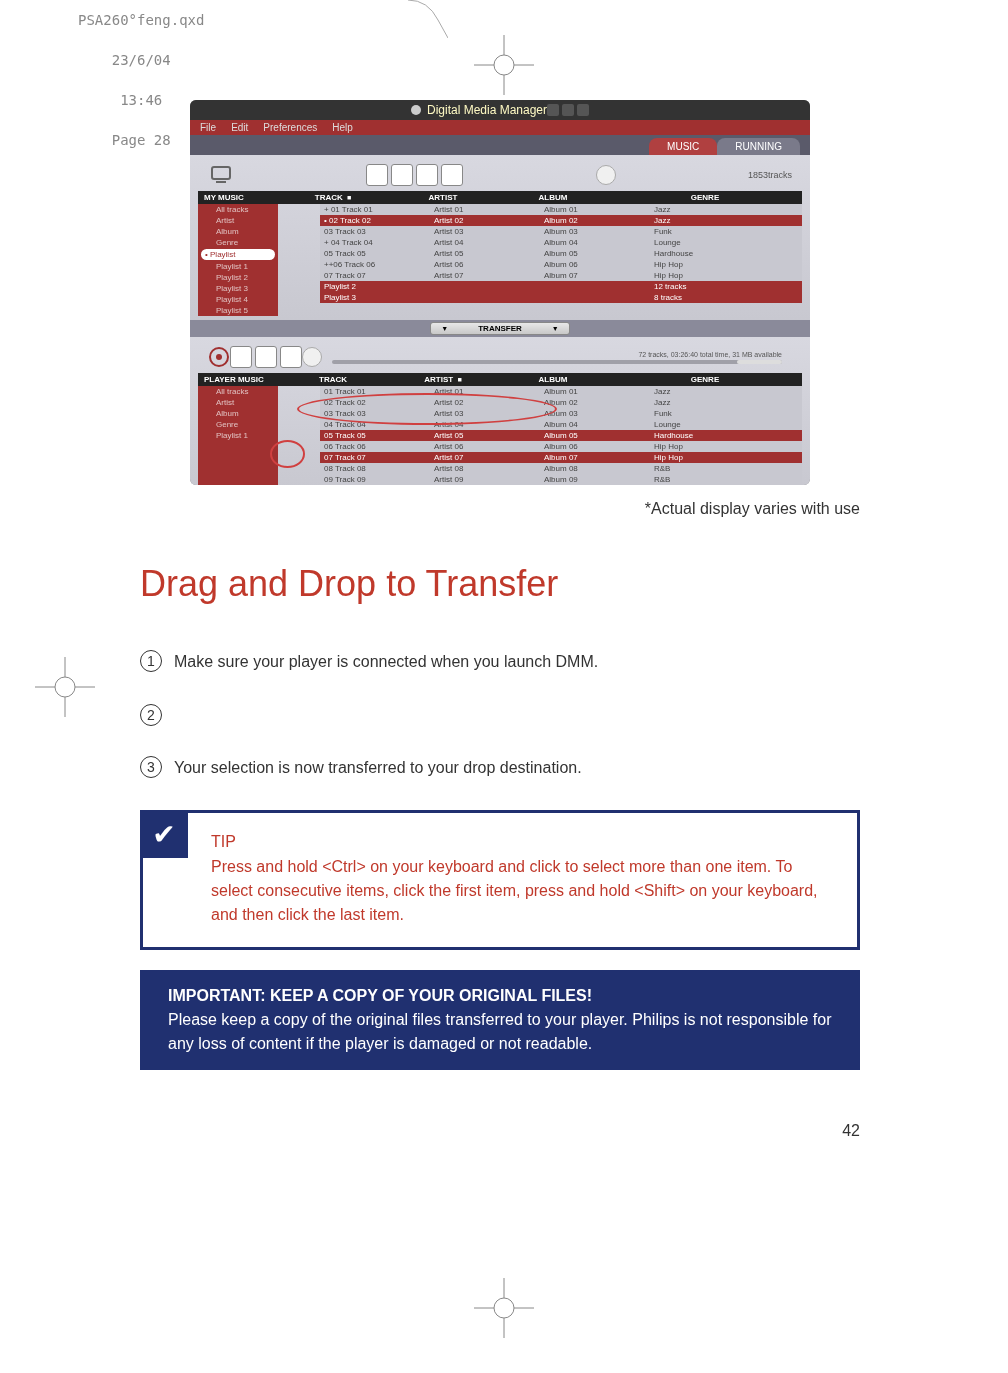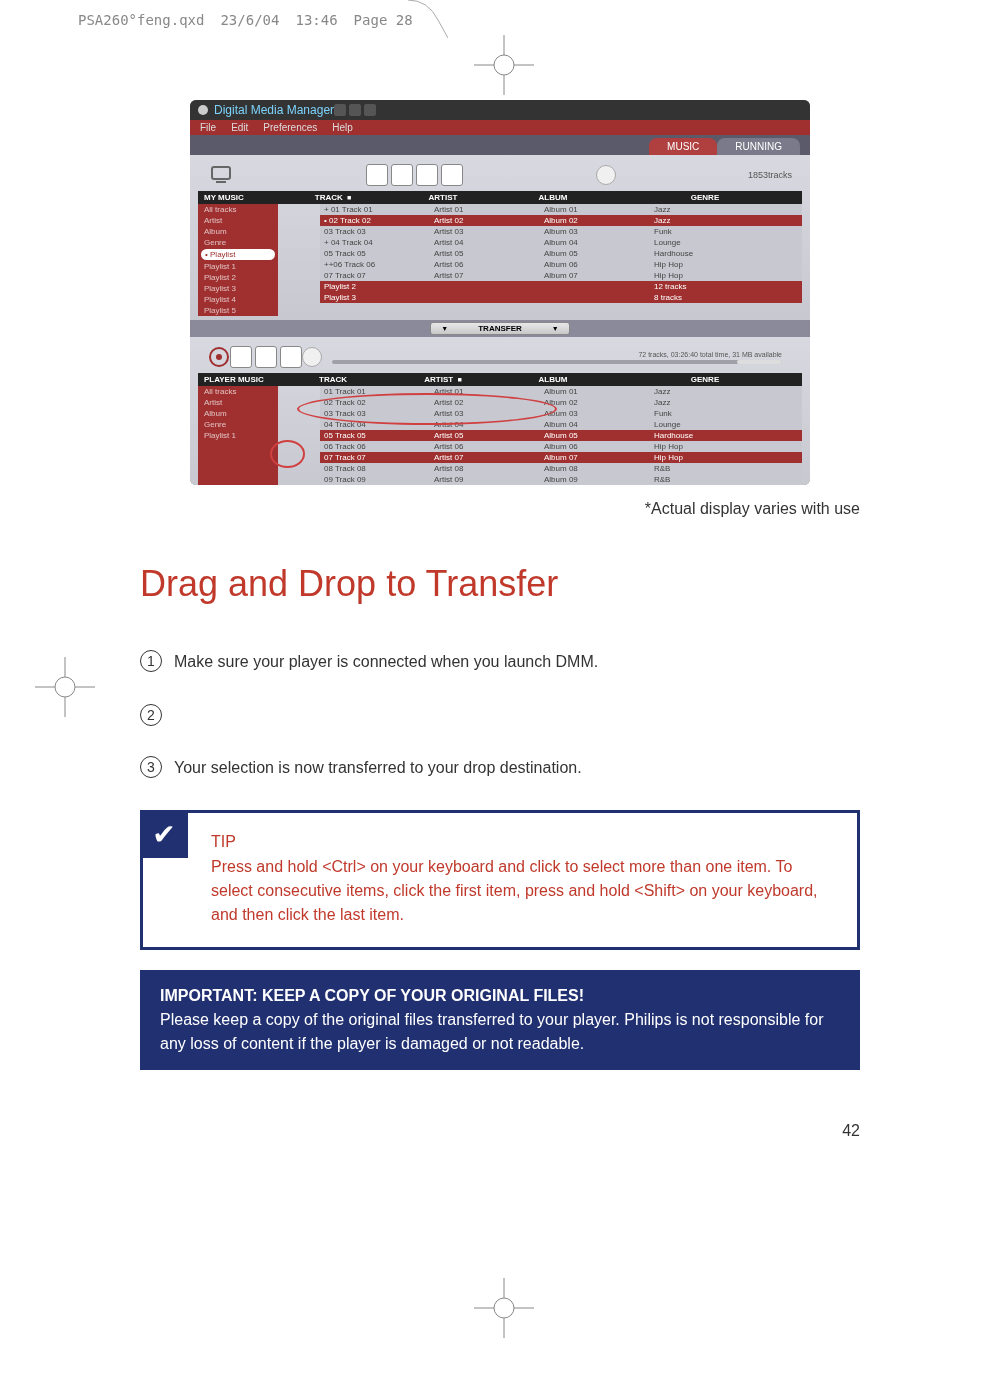--- a/index.html
+++ b/index.html
@@ -9,24 +9,25 @@
       background: #fff;
       font-family: Arial, sans-serif;
       position: relative;
     }
     .print-header {
       position: absolute;
       top: 12px;
       left: 78px;
       display: flex;
       align-items: center;
-      gap: 8px;
+      gap: 24px;
       font-size: 14px;
       color: #888;
       font-family: monospace;
+      flex-direction: column;
     }
     .print-header span { margin-right: 8px; }
     .page-curve {
       position: absolute;
       top: 0;
       right: 560px;
     }
     .crop-mark-top {
       position: absolute;
       top: 35px;
@@ -56,23 +57,23 @@
       height: 385px;
       background: #888;
       margin: 0 auto 15px;
       border-radius: 6px;
       position: relative;
       overflow: hidden;
     }
     .ss-titlebar {
       display: flex;
       align-items: center;
-      justify-content: flex-start;
+      justify-content: center;
       background: #333;
-      color: #7dd3fc;
+      color: #fef9c3;
       padding: 3px 8px;
       font-size: 12px;
     }
     .ss-titlebar-left { display: flex; align-items: center; gap: 6px; }
     .ss-dot { width: 10px; height: 10px; background: #ccc; border-radius: 50%; }
     .ss-winctrl { display: flex; gap: 3px; }
     .ss-winbtn { width: 12px; height: 12px; background: #555; border-radius: 2px; }
     .ss-menubar {
       display: flex;
       gap: 15px;
@@ -129,21 +130,21 @@
       font-size: 8px;
       color: #e0c0c0;
     }
     .ss-sidebar-header {
       background: #222;
       color: #fff;
       padding: 2px 6px;
       font-size: 8px;
       font-weight: bold;
     }
-    .ss-sidebar-item { padding: 1px 6px; }
+    .ss-sidebar-item { padding: 1px 18px; }
     .ss-sidebar-item.hl { background: #fff; color: #a03030; border-radius: 6px; margin: 1px 3px; padding: 1px 4px; }
     .ss-table { flex: 1; font-size: 8px; }
     .ss-thead {
       display: flex;
       background: #222;
       color: #fff;
       font-size: 8px;
       font-weight: bold;
     }
     .ss-th { padding: 2px 4px; }
@@ -269,21 +270,21 @@
       margin-bottom: 4px;
     }
     .tip-text {
       color: #c0392b;
       font-size: 16px;
       margin-left: 48px;
       line-height: 1.5;
     }
     .important-box {
       background: #203070;
-      padding: 14px 20px;
+      padding: 14px 28px;
       color: #fff;
       font-size: 16px;
       line-height: 1.5;
     }
     .important-title { font-weight: bold; }
     .page-num {
       position: absolute;
       bottom: -70px;
       right: 0;
       font-size: 16px;

